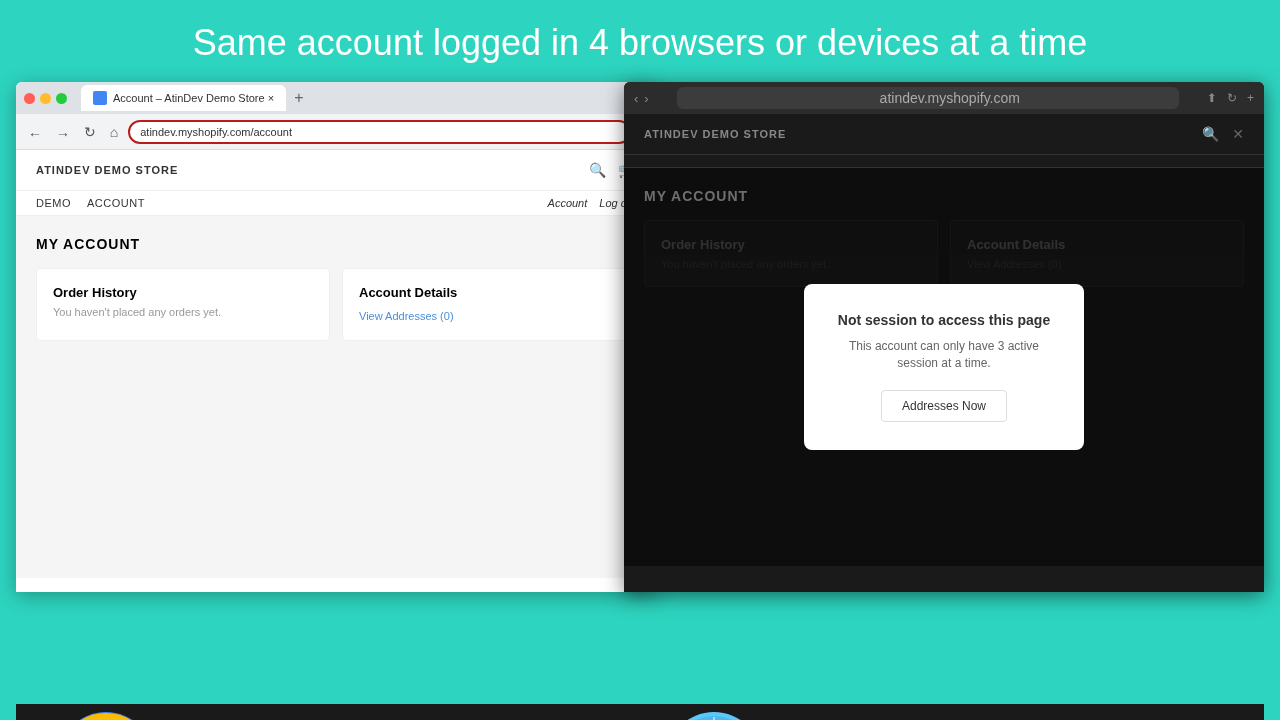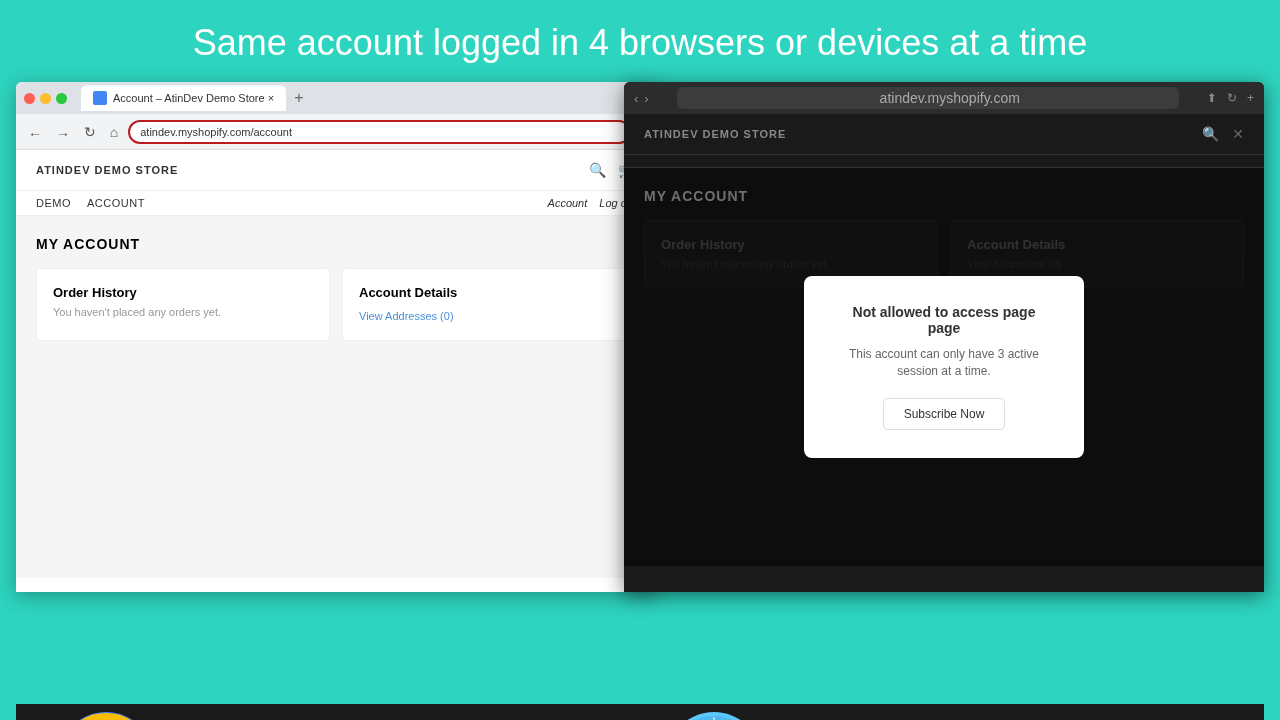--- a/index.html
+++ b/index.html
@@ -553,23 +553,23 @@
             <div class="dark-card-text">You haven't placed any orders yet.</div>
           </div>
           <div class="dark-card">
             <div class="dark-card-title">Account Details</div>
             <div class="dark-card-text">View Addresses (0)</div>
           </div>
         </div>
 
         <div class="modal-overlay">
           <div class="modal-box">
-            <div class="modal-title">Not allowed to access page page</div>
+            <div class="modal-title">Not session to access this page</div>
             <div class="modal-text">This account can only have 3 active session at a time.</div>
-            <button class="modal-btn">Subscribe Now</button>
+            <button class="modal-btn">Addresses Now</button>
           </div>
         </div>
       </div>
     </div>
   </div>
 
 </div>
 
 <div class="logos-row">
 

